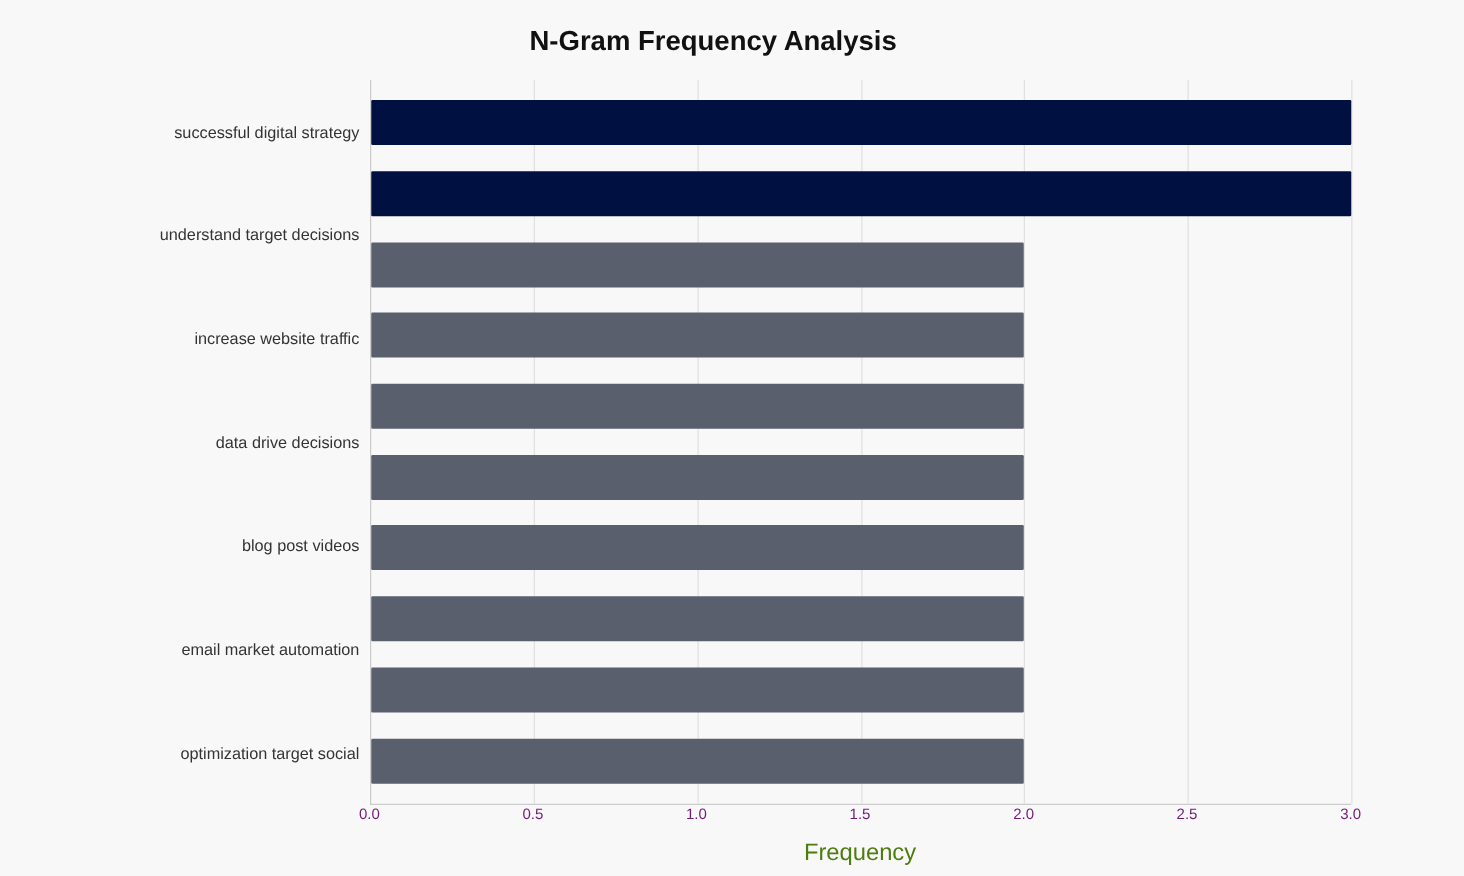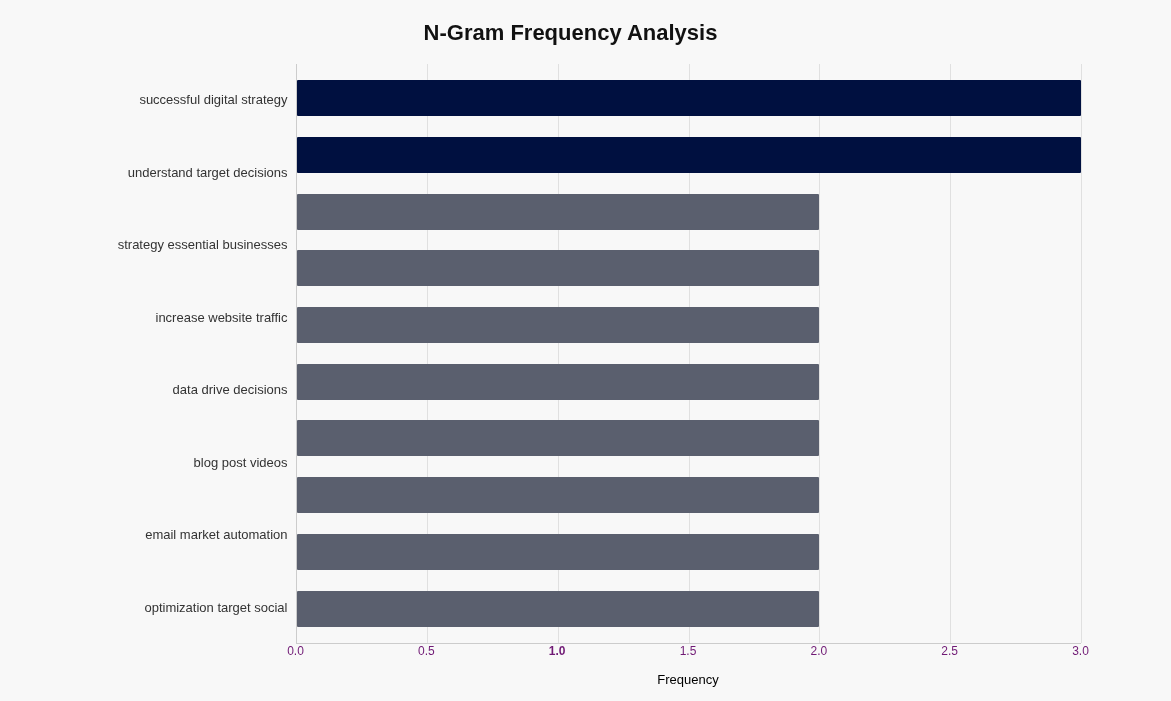--- a/index.html
+++ b/index.html
@@ -93,36 +93,35 @@
     }
     .x-tick {
       position: absolute;
       font-size: 12px;
       color: #701a75;
       transform: translateX(-50%);
     }
     .x-axis-title {
       text-align: center;
       margin-left: 235px;
-      font-size: 13px;
-      color: #000000;
+      font-size: 19px;
+      color: #4d7c0f;
       margin-top: 4px;
     }
   </style>
 </head>
 <body>
 
 <div class="chart-container">
   <div class="chart-title">N-Gram Frequency Analysis</div>
 
   <div class="chart-area">
     <div class="y-labels" id="y-labels">
         <div class="y-label">successful digital strategy</div>
         <div class="y-label">understand target decisions</div>
-        <div class="y-label">strategy essential businesses</div>
         <div class="y-label">increase website traffic</div>
         <div class="y-label">data drive decisions</div>
         <div class="y-label">blog post videos</div>
         <div class="y-label">email market automation</div>
         <div class="y-label">optimization target social</div>
       </div>
     <div class="bars-area" id="bars-area">
       <div class="grid-lines" id="grid-lines">
           <div class="grid-line" style="left: 16.67%;"></div>
           <div class="grid-line" style="left: 33.33%;"></div>
@@ -162,20 +161,20 @@
           <div class="bar-row">
             <div class="bar bar-gray" style="width: 66.67%;"></div>
           </div>
         </div>
     </div>
   </div>
 
   <div style="position:relative; margin-left:235px; height:24px;" id="x-ticks-row">
       <span class="x-tick" style="left: calc(0%);">0.0</span>
       <span class="x-tick" style="left: calc(16.67%);">0.5</span>
-      <span class="x-tick" style="left: calc(33.33%); font-weight: bold;">1.0</span>
+      <span class="x-tick" style="left: calc(33.33%);">1.0</span>
       <span class="x-tick" style="left: calc(50%);">1.5</span>
       <span class="x-tick" style="left: calc(66.67%);">2.0</span>
       <span class="x-tick" style="left: calc(83.33%);">2.5</span>
       <span class="x-tick" style="left: calc(100%);">3.0</span>
     </div>
   <div class="x-axis-title">Frequency</div>
 </div>
 
 </body></html>

